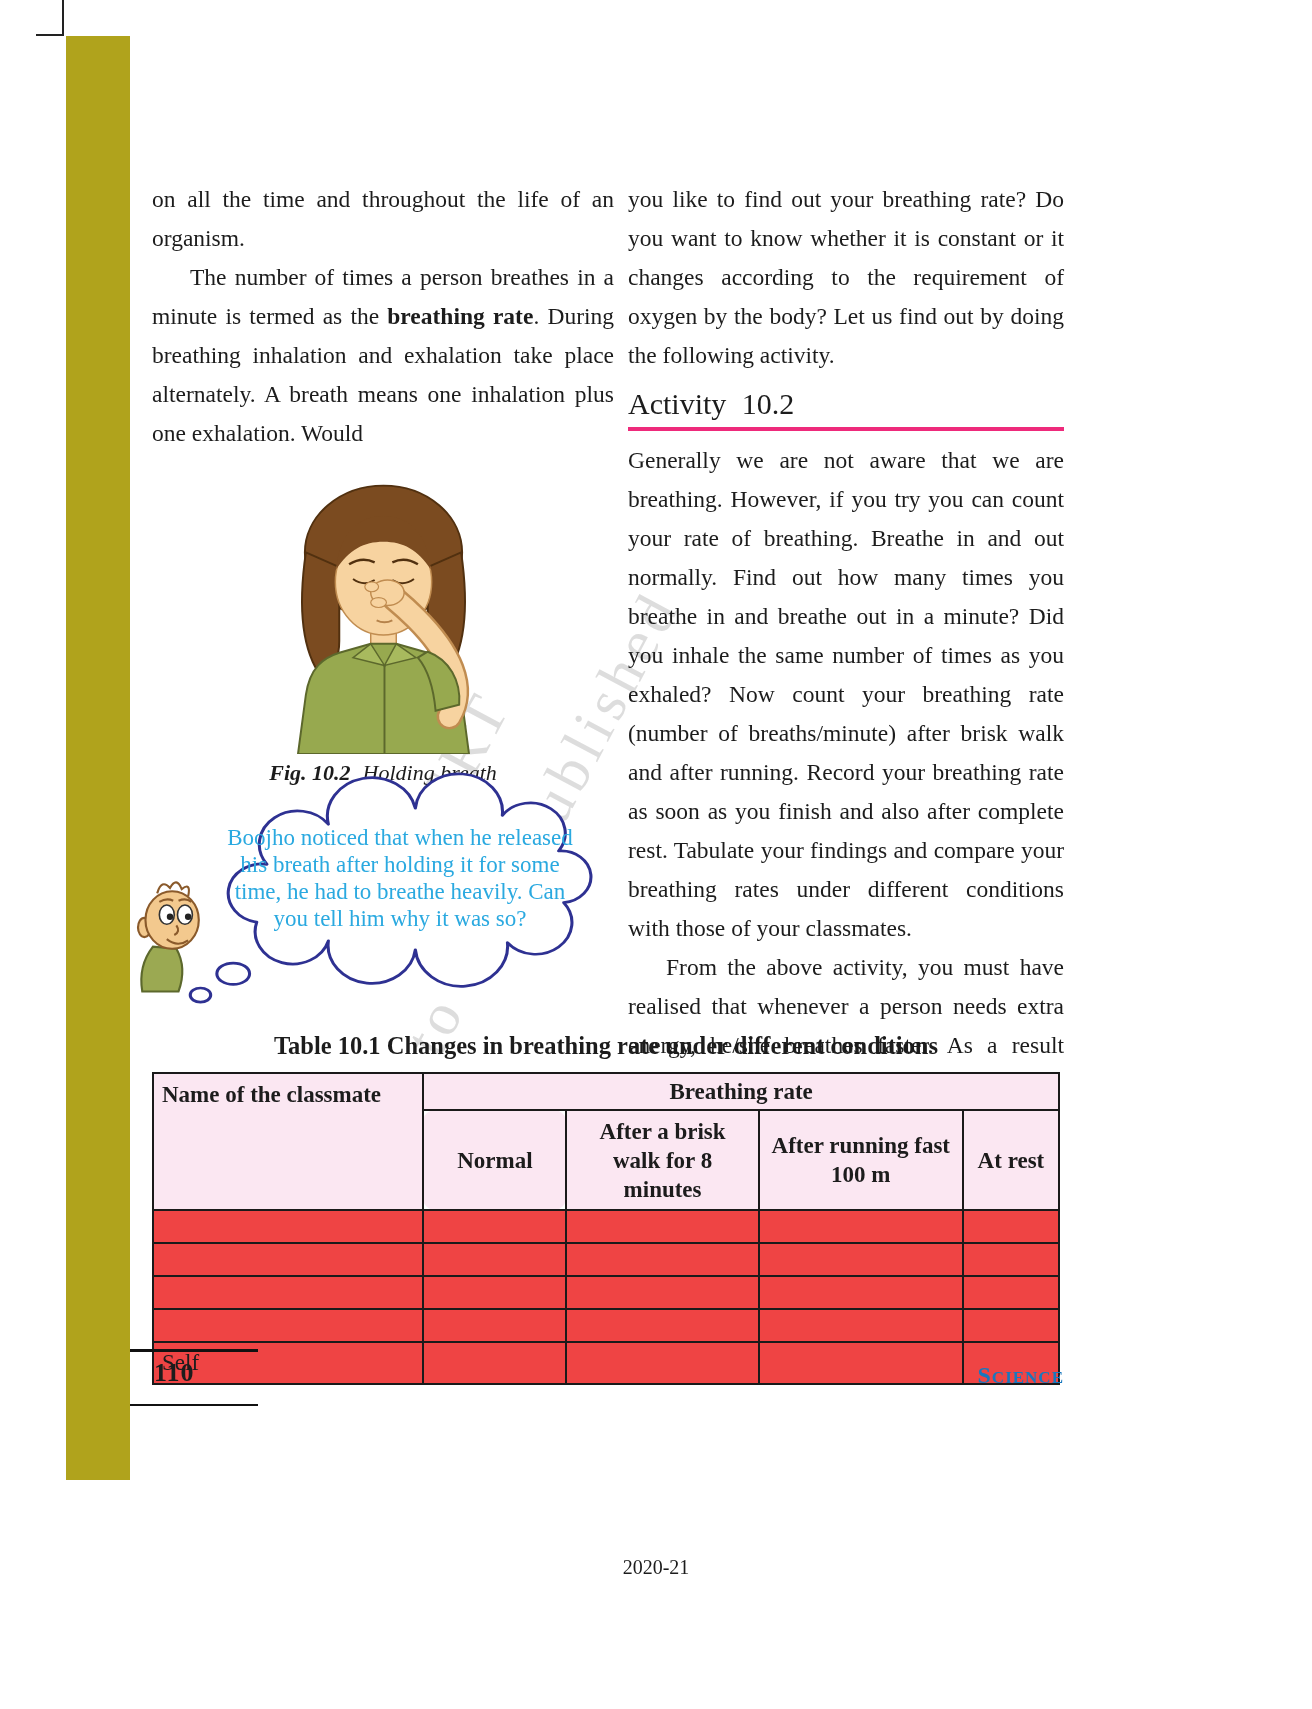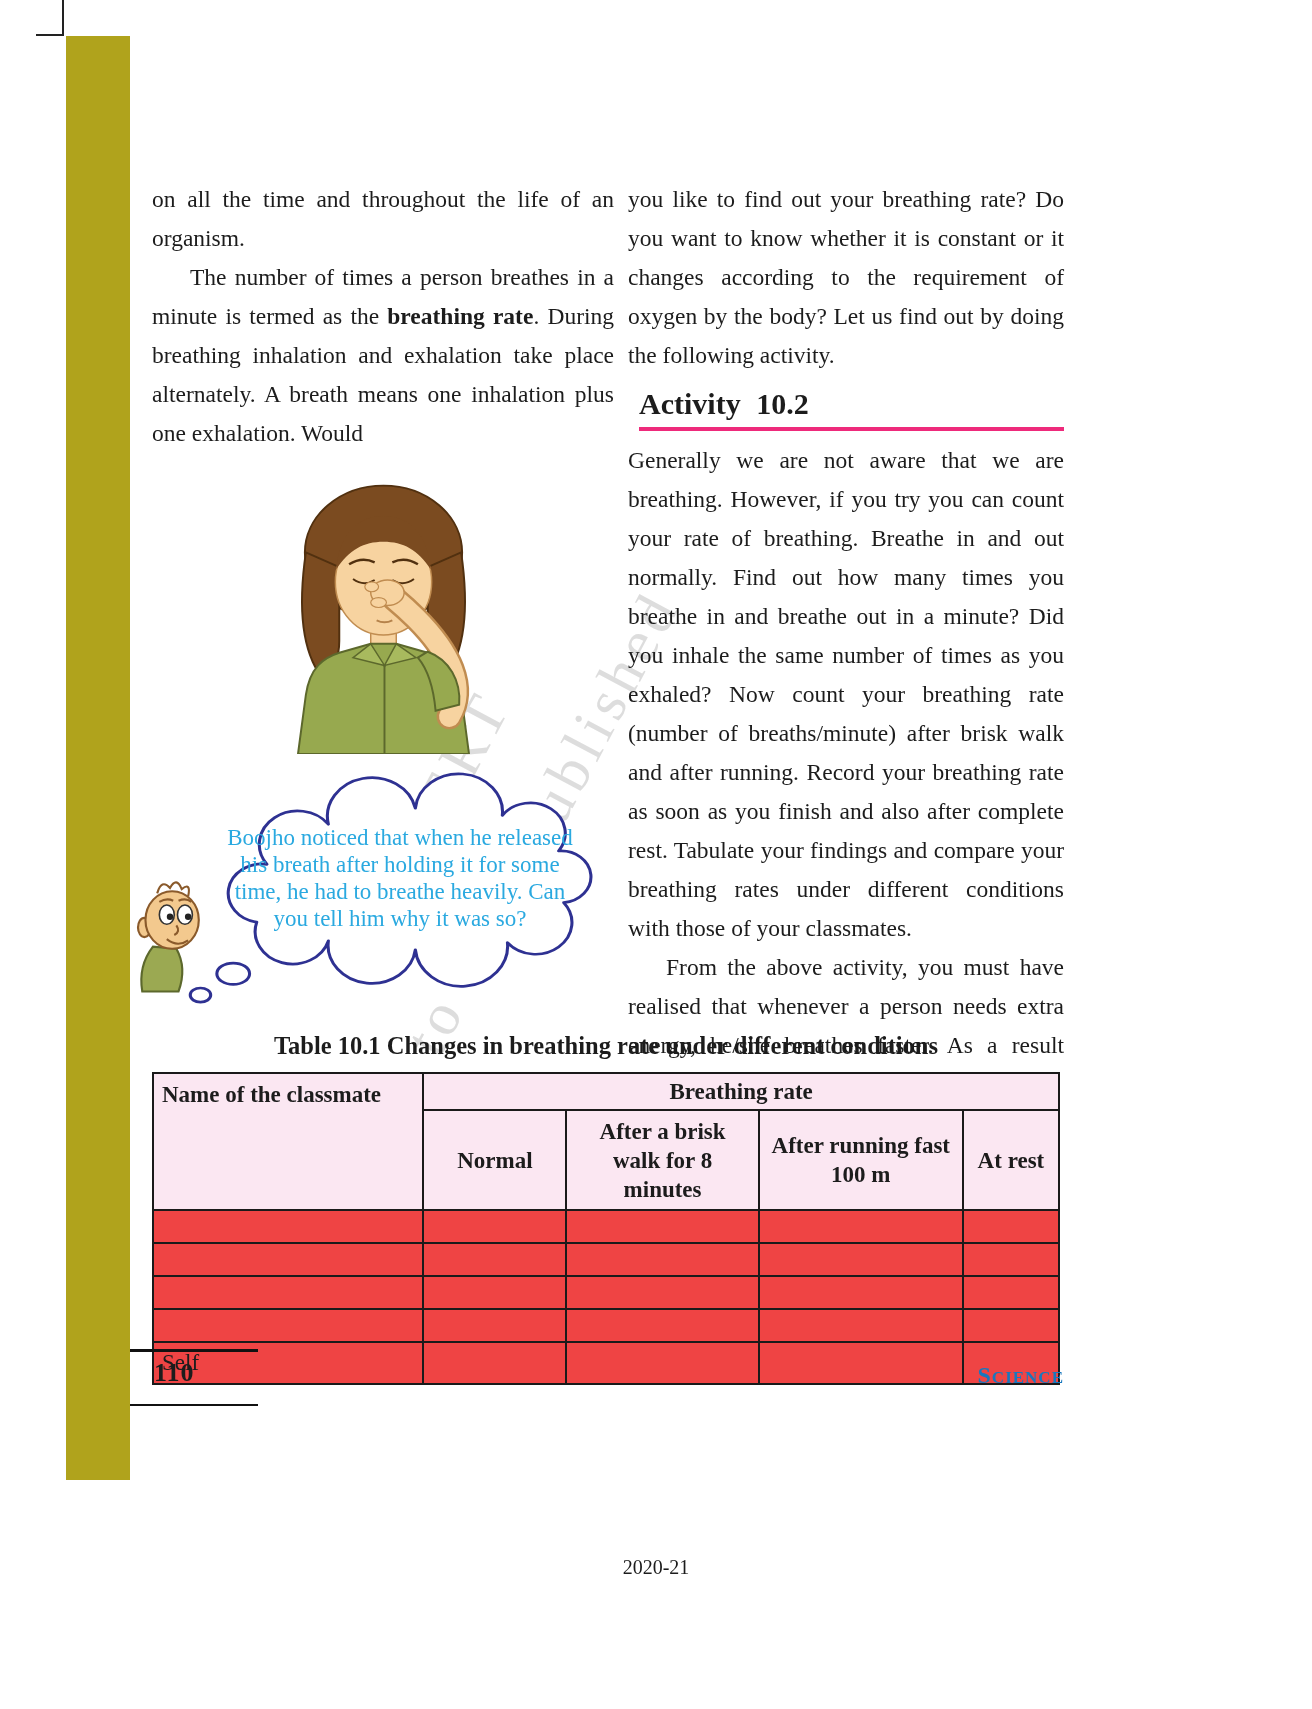--- a/index.html
+++ b/index.html
@@ -25,24 +25,23 @@
   .col-right { position: absolute; left: 628px; top: 180px; width: 436px; z-index: 2; }
   p.body { font-size: 23.5px; line-height: 39px; text-align: justify; }
   .indent { text-indent: 38px; }
   .bold { font-weight: bold; }
 
   .figure { margin-top: 6px; text-align: center; }
   .figcaption { font-size: 22px; font-style: italic; margin-top: 2px; }
   .figcaption .fig-label { font-weight: bold; margin-right: 12px; }
 
   .activity-heading {
-    font-size: 30px; font-weight: bold; word-spacing: 8px;
+    font-size: 30px; font-weight: normal; word-spacing: 8px;
     margin-top: 12px; padding-bottom: 6px; margin-bottom: 10px;
     border-bottom: 4px solid #ee2a7b;
-    margin-left: 11px;
   }
 
   .bubble { position: absolute; left: 180px; top: 762px; width: 440px; height: 258px; z-index: 3; }
   .bubble svg { position: absolute; left: 0; top: 0; width: 100%; height: 100%; }
   .bubble-text {
     position: absolute; left: 45px; right: 45px; top: 38px; height: 156px;
     display: flex; align-items: center; justify-content: center; text-align: center;
     font-size: 23px; line-height: 27px; color: #2aa9e0; z-index: 2;
   }
   .boojho { position: absolute; left: 126px; top: 872px; width: 88px; height: 128px; z-index: 4; }
@@ -52,21 +51,21 @@
     position: absolute; left: 152px; top: 1072px; width: 908px;
     border-collapse: collapse; font-size: 23px; z-index: 2;
   }
   .data-table th, .data-table td { border: 2px solid #1a1a1a; padding: 3px 8px; }
   .data-table th { background: #fbe7f2; font-weight: bold; text-align: center; line-height: 29px; }
   .data-table th.name-col { width: 270px; text-align: left; vertical-align: top; padding-top: 6px; }
   .data-table th.group { height: 36px; }
   .data-table th.sub { height: 100px; vertical-align: middle; }
   .data-table td { background: #ef4444; height: 33px; text-align: left; }
   .data-table tr.self-row td { height: 42px; }
-  .c2 { width: 143px; } .c3 { width: 192px; } .c4 { width: 204px; } .c5 { width: 96px; }
+  .c2 { width: 143px; border-radius: 12px; } .c3 { width: 192px; } .c4 { width: 204px; } .c5 { width: 96px; }
 
   .footer-rule-1 { position: absolute; left: 130px; top: 1349px; width: 128px; height: 3px; background: #111; z-index: 2; }
   .footer-rule-2 { position: absolute; left: 130px; top: 1404px; width: 128px; height: 2px; background: #111; z-index: 2; }
   .page-number { position: absolute; left: 154px; top: 1358px; font-size: 26px; font-weight: bold; letter-spacing: 1px; z-index: 2; }
   .science {
     position: absolute; left: 940px; top: 1362px; width: 124px; text-align: right;
     font-variant: small-caps; font-weight: bold; color: #1878be; font-size: 24px; letter-spacing: 1px; z-index: 2;
   }
   .year { position: absolute; left: 0; right: 0; top: 1556px; text-align: center; font-size: 20px; z-index: 2; }
 </style>
@@ -120,20 +119,23 @@
           <path d="M 212,262 C 230,232 212,196 178,162 C 170,154 162,147 156,142" fill="none" stroke="#f7d3a0" stroke-width="21" stroke-linecap="round"></path>
           <path d="M 190,196 C 212,204 224,226 222,250 L 198,256 C 196,234 190,214 180,202 Z" fill="#97a94f" stroke="#5c682c" stroke-width="2"></path>
         </g>
 
         <g>
           <ellipse cx="149" cy="136" rx="17" ry="13" fill="#f7d3a0" stroke="#c08c50" stroke-width="1.5"></ellipse>
           <ellipse cx="133" cy="130" rx="7" ry="5" fill="#f7d3a0" stroke="#c08c50" stroke-width="1.2"></ellipse>
           <ellipse cx="140" cy="146" rx="8" ry="5" fill="#f7d3a0" stroke="#c08c50" stroke-width="1.2"></ellipse>
         </g>
       </svg>
+      <div class="figcaption">
+        <span class="fig-label">Fig. 10.2</span><span>Holding breath</span>
+      </div>
     </div>
   </div>
 
   <div class="bubble">
     <svg viewBox="0 0 430 290" preserveAspectRatio="none">
       <ellipse cx="20" cy="262" rx="10" ry="8" fill="#ffffff" stroke="#2e3192" stroke-width="3"></ellipse>
       <ellipse cx="52" cy="238" rx="16" ry="12" fill="#ffffff" stroke="#2e3192" stroke-width="3"></ellipse>
       <path d="M 75,180 a 1,1 0 0 1 10,-65 a 1,1 0 0 1 60,-45 a 1,1 0 0 1 85,-18 a 1,1 0 0 1 85,8 a 1,1 0 0 1 55,40 a 1,1 0 0 1 5,58 a 1,1 0 0 1 -55,45 a 1,1 0 0 1 -90,8 a 1,1 0 0 1 -85,-10 a 1,1 0 0 1 -70,-21 Z" fill="#ffffff" stroke="#2e3192" stroke-width="3" stroke-linejoin="round"></path>
     </svg>
     <div class="bubble-text">Boojho noticed that when he released his breath after holding it for some time, he had to breathe heavily. Can you tell him why it was so?</div>

